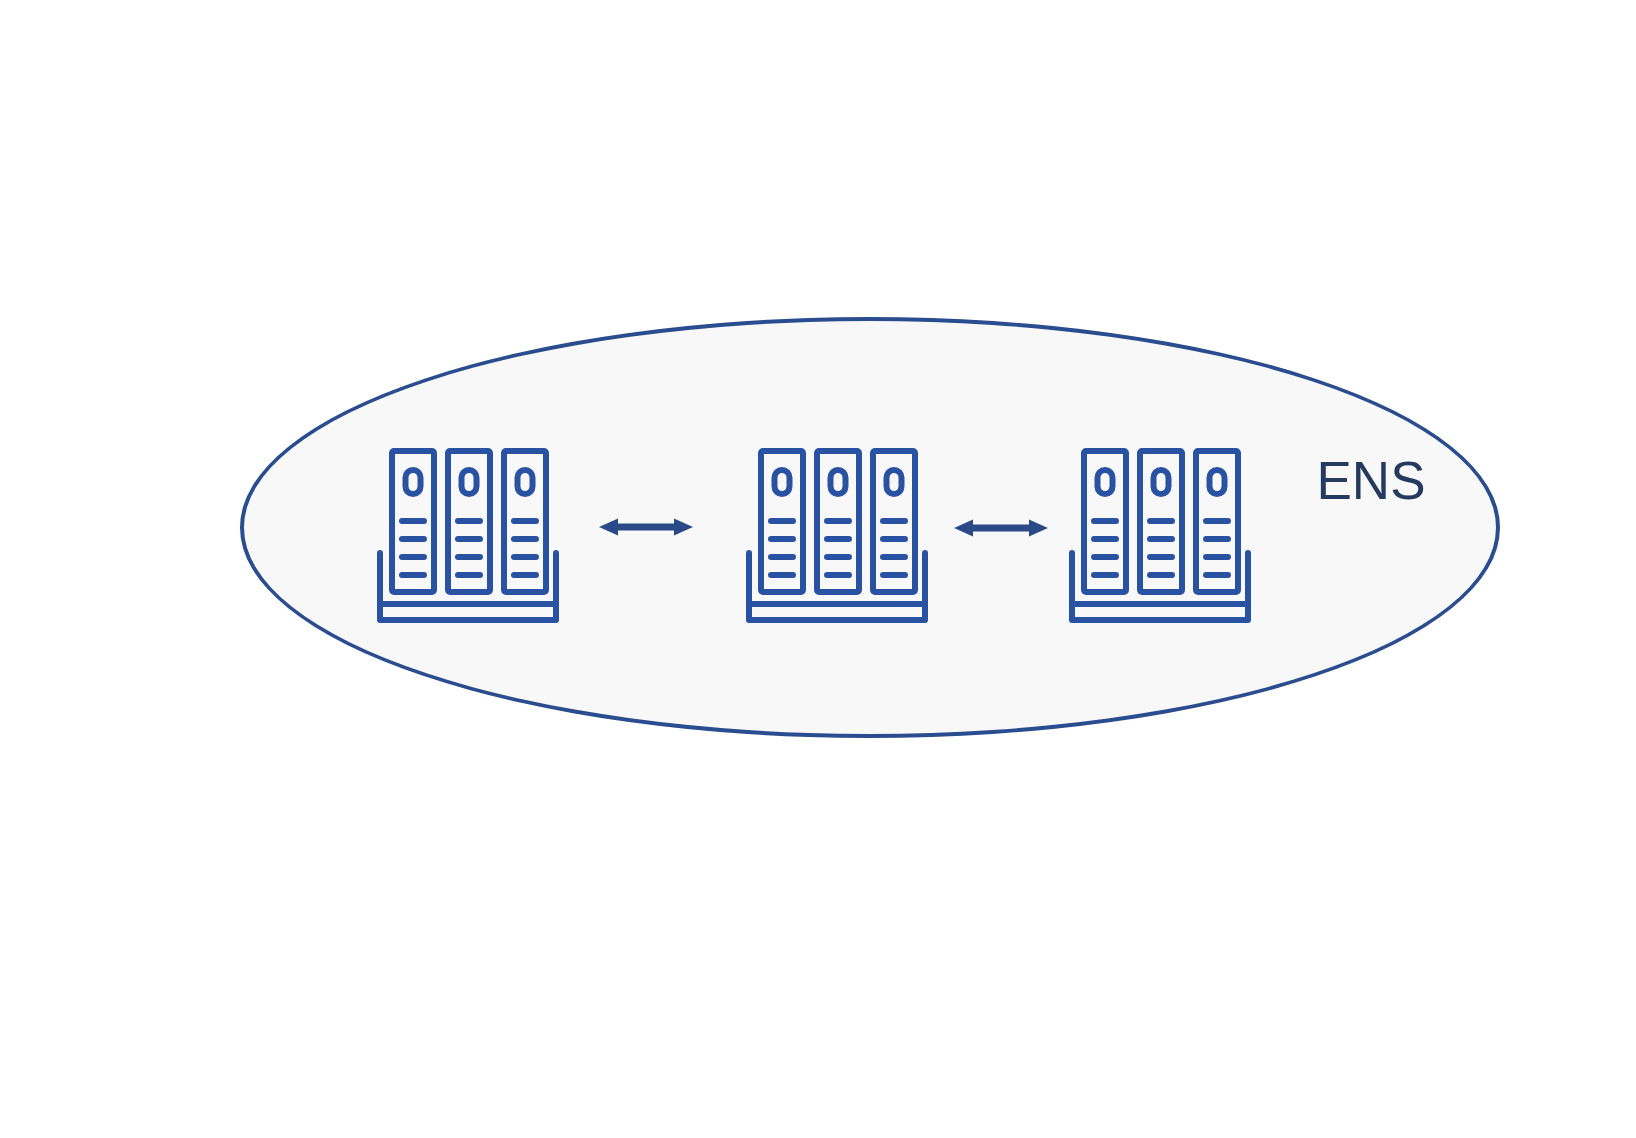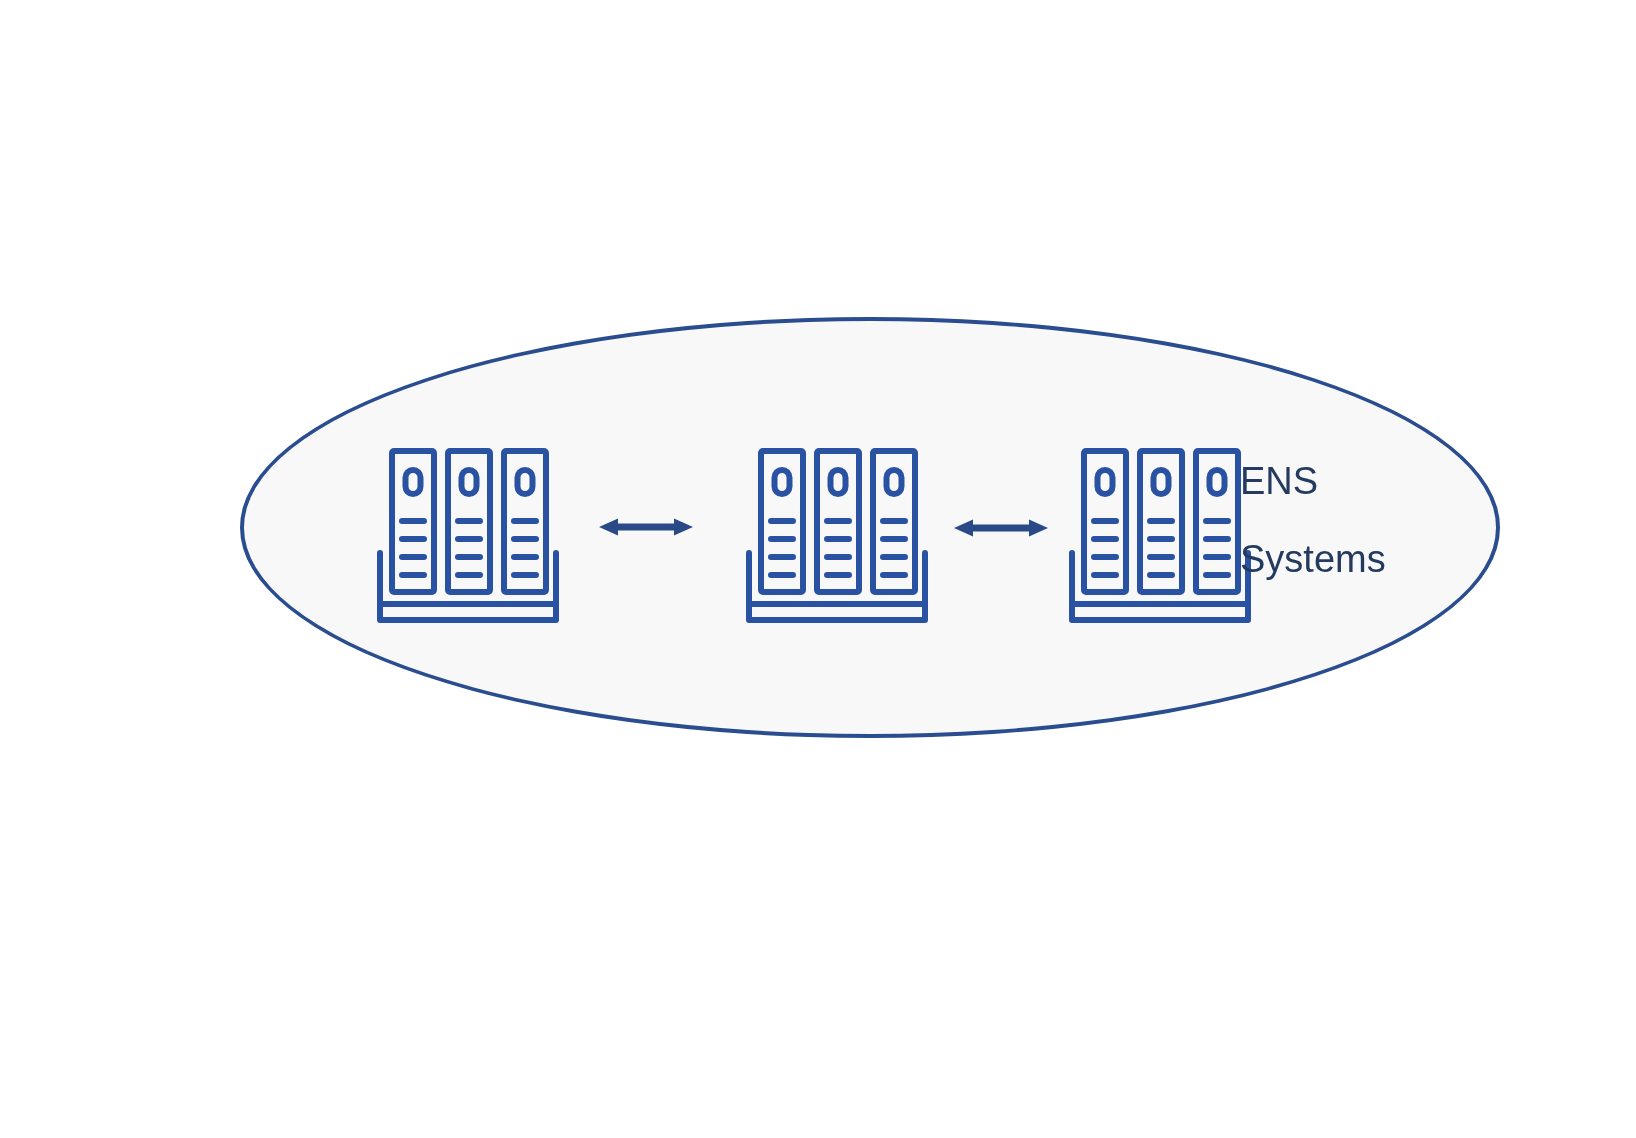--- a/index.html
+++ b/index.html
@@ -30,22 +30,22 @@
   .g1{left:376px;top:446px;}
   .g2{left:745px;top:446px;}
   .g3{left:1068px;top:446px;}
   .arrow{position:absolute;width:94px;height:30px;}
   .arrow svg{display:block;width:94px;height:30px;}
   .a1{left:599px;top:512px;}
   .a2{left:954px;top:513px;}
   .diagram-label{
     position:absolute;left:1240px;top:442px;width:262px;height:156px;
     color:var(--text-navy);
-    font-size:38px;line-height:78px;
-    white-space:nowrap;
+    font-size:53px;line-height:78px;
+    text-align:center;white-space:nowrap;
   }
   .stroke{stroke:var(--icon-blue);fill:none;stroke-width:6;}
   .rcap{stroke-linecap:round;stroke-linejoin:round;}
   .arrow-shaft{stroke:var(--arrow-blue);stroke-width:7;}
   .arrow-head{fill:var(--arrow-blue);}
 </style>
 </head>
 <body>
 
 <div class="canvas">
@@ -144,16 +144,15 @@
   <div class="arrow a2">
     <svg viewBox="0 0 94 30">
       <line class="arrow-shaft" x1="12" y1="15" x2="82" y2="15"></line>
       <polygon class="arrow-head" points="0,15 19,6.5 19,23.5"></polygon>
       <polygon class="arrow-head" points="94,15 75,6.5 75,23.5"></polygon>
     </svg>
   </div>
 
   <div class="diagram-label">
     <div>ENS</div>
-    <div>Systems</div>
   </div>
 
 </div>
 
 </body></html>

